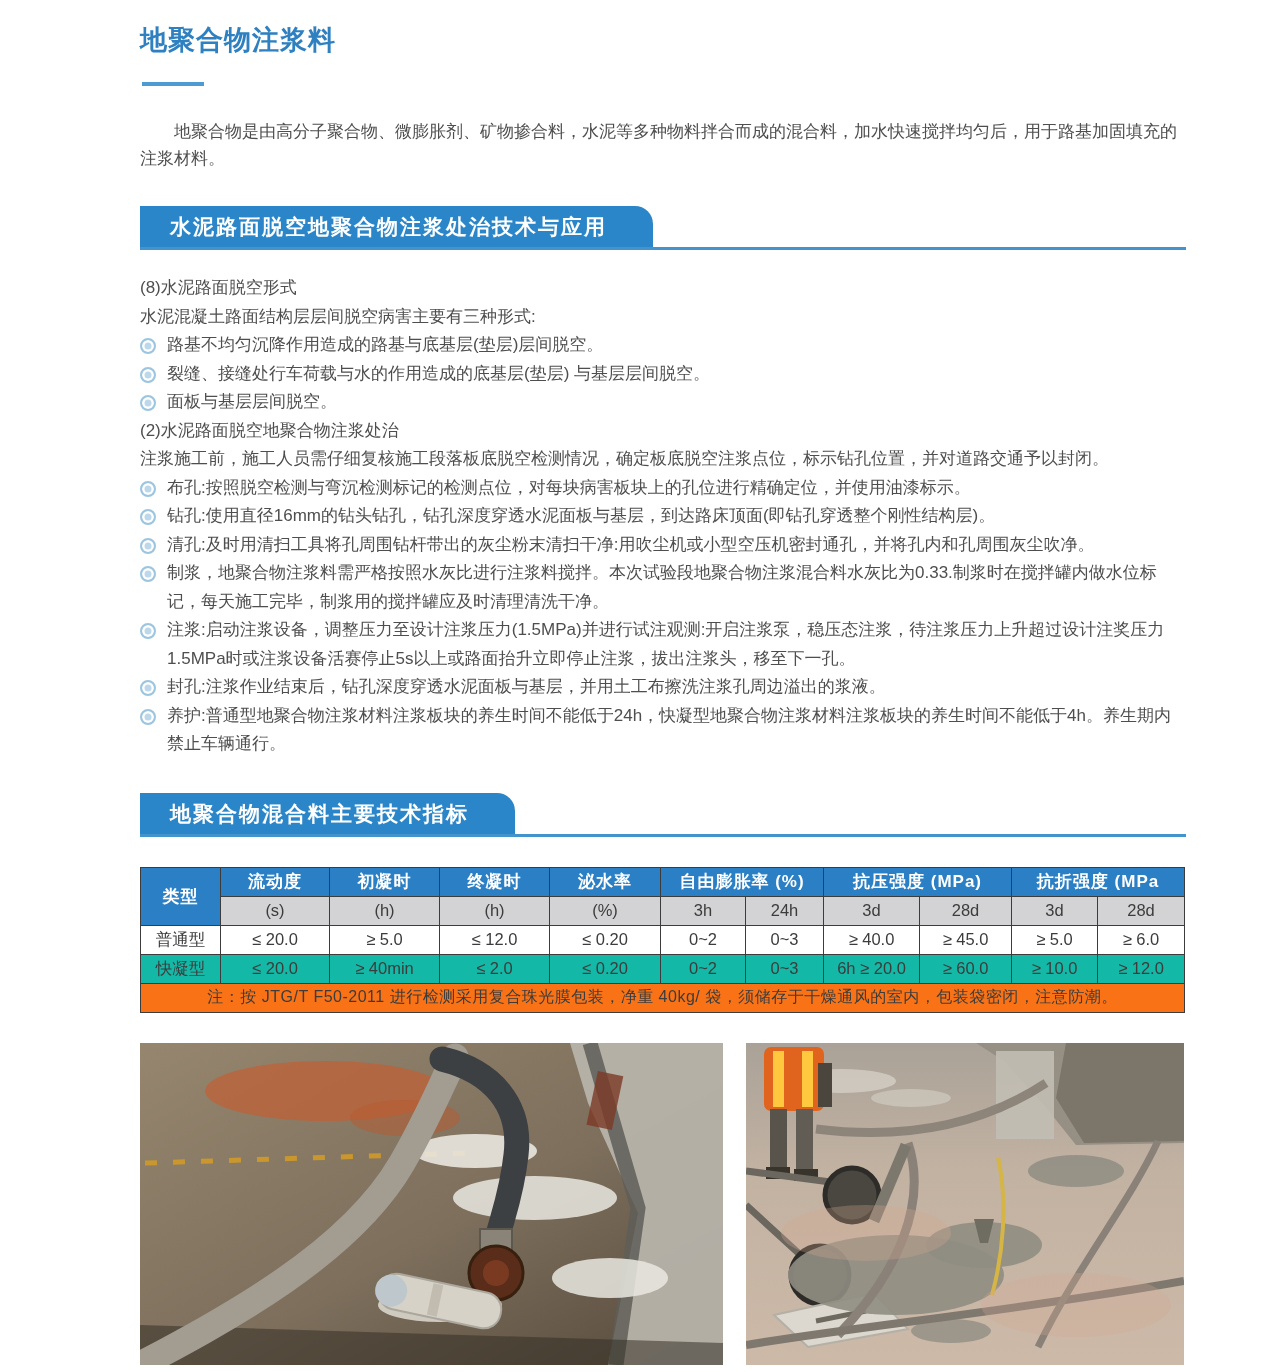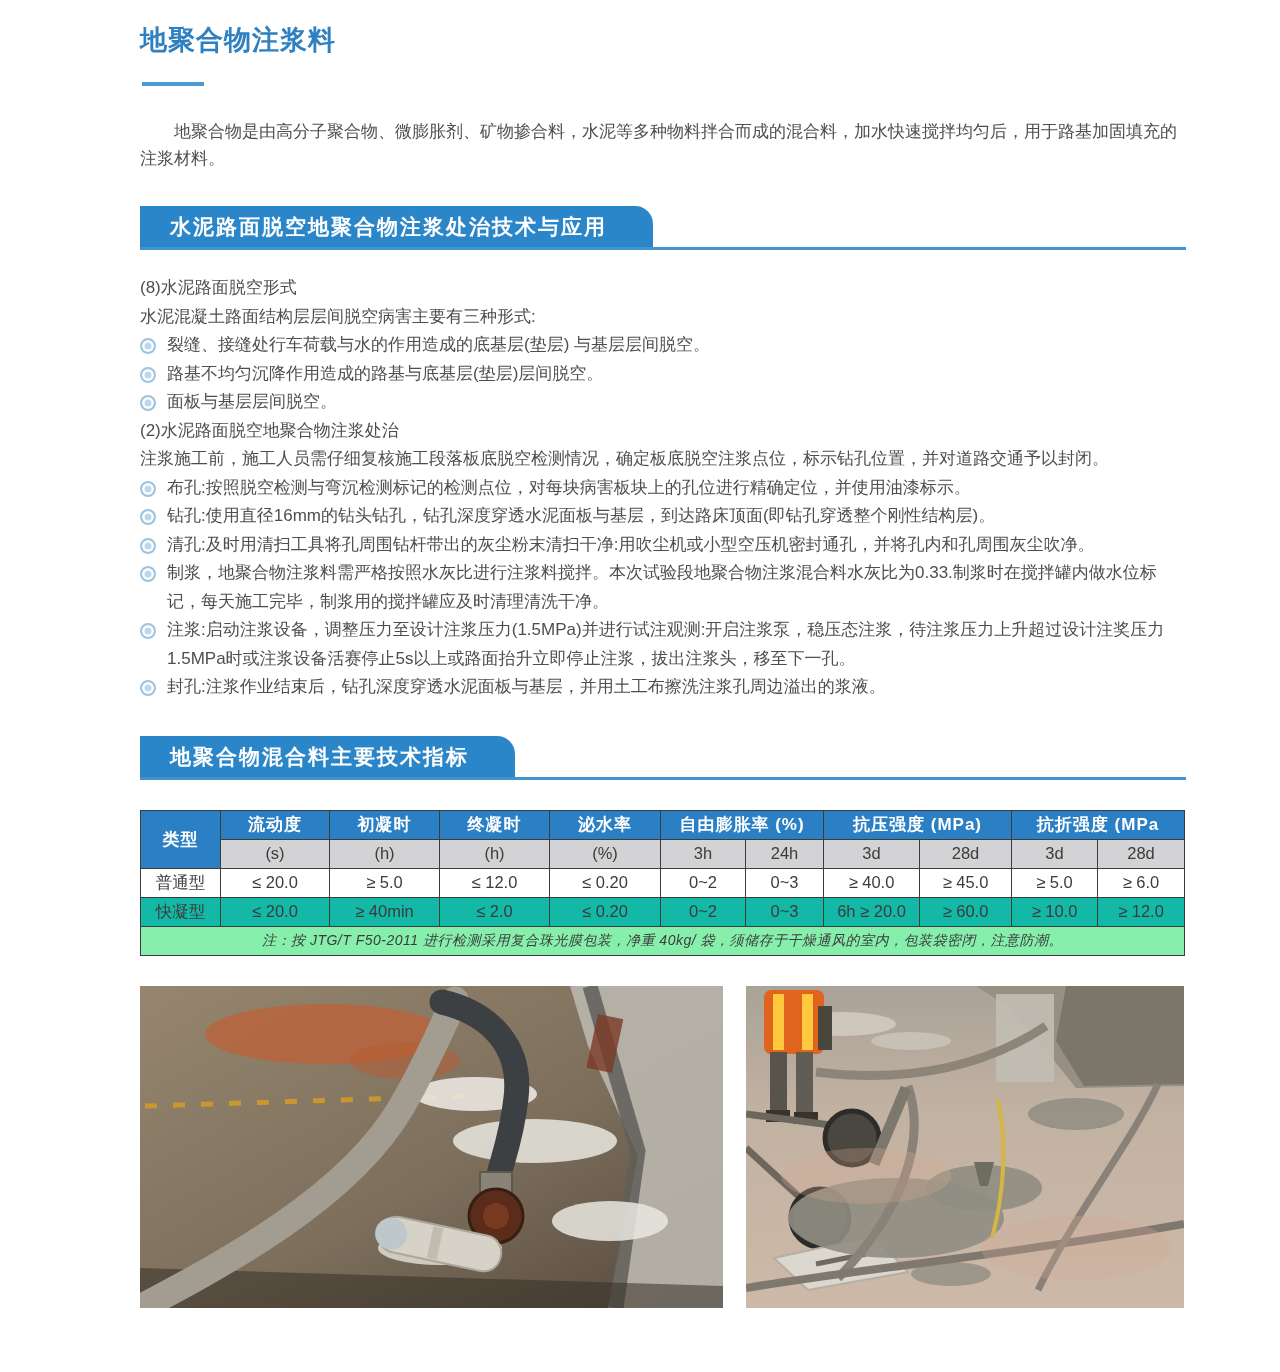--- a/index.html
+++ b/index.html
@@ -34,21 +34,21 @@
   }
   table.spec th,table.spec td{
     border:1.6px solid #3c3c3c;text-align:center;padding:1px 2px;height:26px;
     overflow:hidden;white-space:nowrap;
   }
   th.hd-blue{background:#2b7fc4;color:#fff;font-weight:bold;font-size:17px;letter-spacing:1px;}
   th.hd-gray{background:#d3d3d5;font-weight:normal;}
   tbody th.row-type{font-weight:normal;background:inherit;}
   tr.r-white{background:#ffffff;}
   tr.r-gray{background:#14b8a6;}
-  td.note-cell{height:36px;font-size:14px;background:#86efac;letter-spacing:.5px;font-style:italic;}
+  td.note-cell{height:36px;font-size:16px;background:#f97316;letter-spacing:.5px;}
 
   .photos{margin-top:30px;display:flex;gap:23px;}
   .photo{display:block;flex:none;}
 </style>
 </head>
 <body>
 
 <div class="page">
 
   <h1 class="page-title">地聚合物注浆料</h1>
@@ -56,31 +56,32 @@
 
   <p class="intro">地聚合物是由高分子聚合物、微膨胀剂、矿物掺合料，水泥等多种物料拌合而成的混合料，加水快速搅拌均匀后，用于路基加固填充的注浆材料。</p>
 
   <div class="banner-row">
     <div class="banner">水泥路面脱空地聚合物注浆处治技术与应用</div>
   </div>
 
   <div class="body-lines" id="treatment-lines">
       <div class="line"><span>(8)水泥路面脱空形式</span></div>
       <div class="line"><span>水泥混凝土路面结构层层间脱空病害主要有三种形式:</span></div>
+      <div class="line bullet"><span class="ring"></span><span>路基不均匀沉降作用造成的路基与底基层(垫层)层间脱空。</span></div>
       <div class="line bullet"><span class="ring"></span><span>裂缝、接缝处行车荷载与水的作用造成的底基层(垫层) 与基层层间脱空。</span></div>
-      <div class="line bullet"><span class="ring"></span><span>路基不均匀沉降作用造成的路基与底基层(垫层)层间脱空。</span></div>
       <div class="line bullet"><span class="ring"></span><span>面板与基层层间脱空。</span></div>
       <div class="line"><span>(2)水泥路面脱空地聚合物注浆处治</span></div>
       <div class="line"><span>注浆施工前，施工人员需仔细复核施工段落板底脱空检测情况，确定板底脱空注浆点位，标示钻孔位置，并对道路交通予以封闭。</span></div>
       <div class="line bullet"><span class="ring"></span><span>布孔:按照脱空检测与弯沉检测标记的检测点位，对每块病害板块上的孔位进行精确定位，并使用油漆标示。</span></div>
       <div class="line bullet"><span class="ring"></span><span>钻孔:使用直径16mm的钻头钻孔，钻孔深度穿透水泥面板与基层，到达路床顶面(即钻孔穿透整个刚性结构层)。</span></div>
       <div class="line bullet"><span class="ring"></span><span>清孔:及时用清扫工具将孔周围钻杆带出的灰尘粉末清扫干净:用吹尘机或小型空压机密封通孔，并将孔内和孔周围灰尘吹净。</span></div>
       <div class="line bullet"><span class="ring"></span><span>制浆，地聚合物注浆料需严格按照水灰比进行注浆料搅拌。本次试验段地聚合物注浆混合料水灰比为0.33.制浆时在搅拌罐内做水位标记，每天施工完毕，制浆用的搅拌罐应及时清理清洗干净。</span></div>
       <div class="line bullet"><span class="ring"></span><span>注浆:启动注浆设备，调整压力至设计注浆压力(1.5MPa)并进行试注观测:开启注浆泵，稳压态注浆，待注浆压力上升超过设计注奖压力1.5MPa时或注浆设备活赛停止5s以上或路面抬升立即停止注浆，拔出注浆头，移至下一孔。</span></div>
       <div class="line bullet"><span class="ring"></span><span>封孔:注浆作业结束后，钻孔深度穿透水泥面板与基层，并用土工布擦洗注浆孔周边溢出的浆液。</span></div>
+      <div class="line bullet"><span class="ring"></span><span>养护:普通型地聚合物注浆材料注浆板块的养生时间不能低于24h，快凝型地聚合物注浆材料注浆板块的养生时间不能低于4h。养生期内禁止车辆通行。</span></div>
     </div>
 
   <div class="banner-row banner-row-2">
     <div class="banner">地聚合物混合料主要技术指标</div>
   </div>
 
   <table class="spec">
     <colgroup>
       <col style="width:80px">
         <col style="width:109px">

